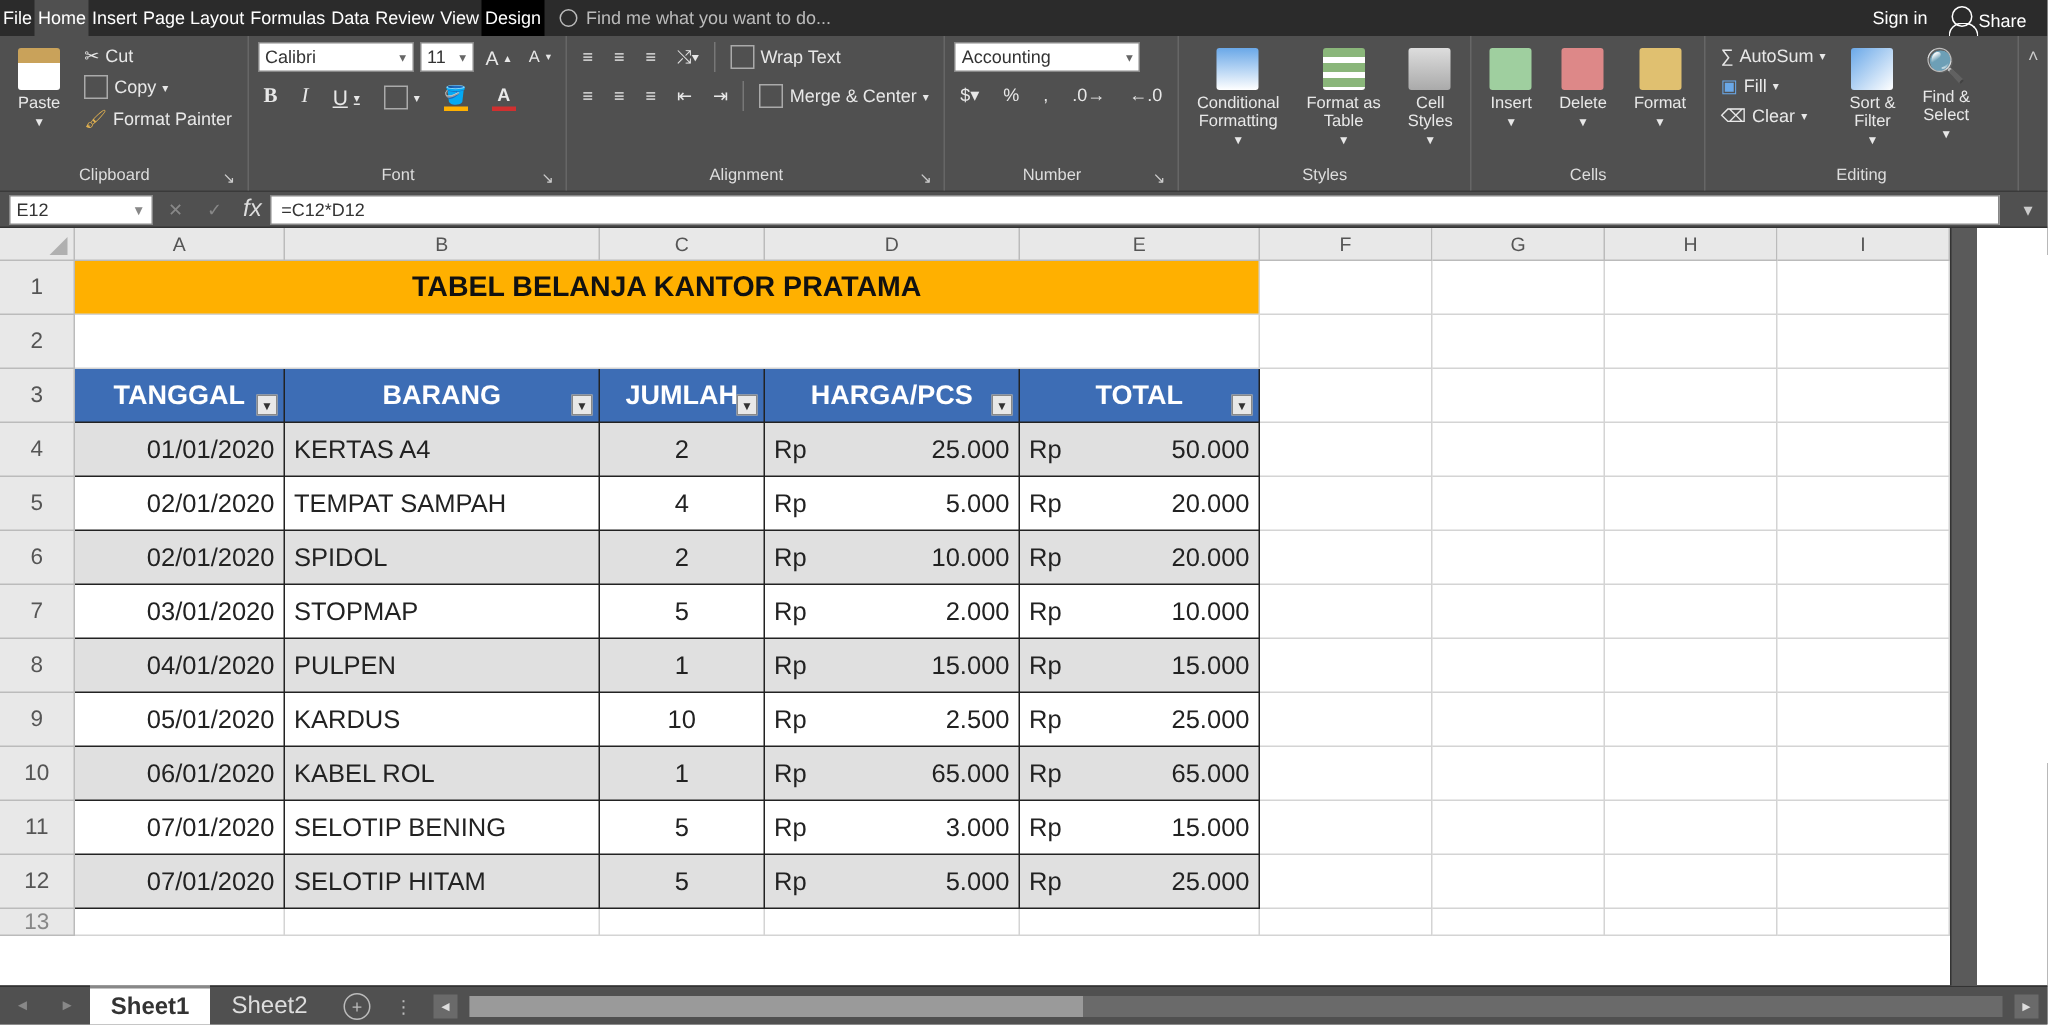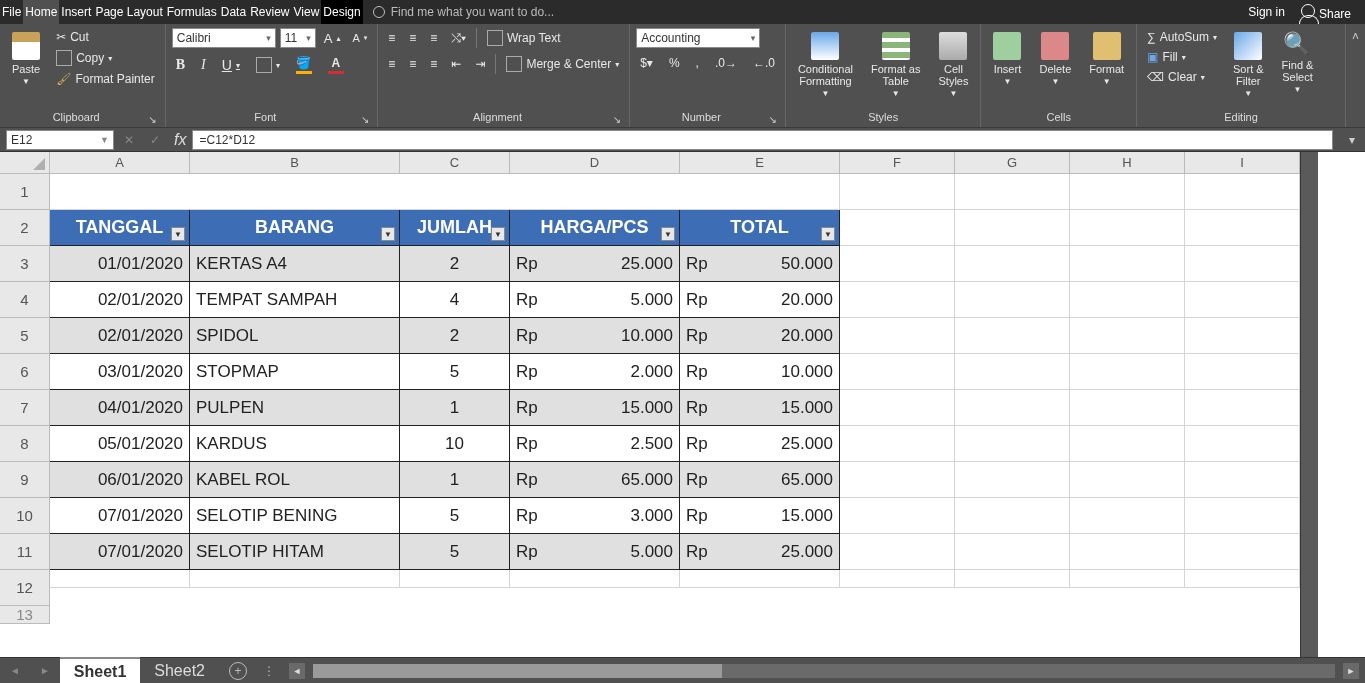--- a/index.html
+++ b/index.html
@@ -33,21 +33,21 @@
 .fmt-italic{font-style:italic;font-family:"Times New Roman",serif;font-size:14px;}
 .fmt-under{text-decoration:underline;font-family:"Times New Roman",serif;font-size:14px;}
 .colorbar{width:16px;height:3px;background:#ffb000;display:inline-block;margin-top:1px;}
 .colorbar.red{background:#d03030;}
 .small-box{width:16px;height:16px;border:1px solid #aaa;display:inline-block;}
 .dialog-launch{font-size:10px;color:#ccc;align-self:flex-end;padding:0 2px;cursor:pointer;}
 .collapse-caret{color:#ccc;padding:6px;cursor:pointer;align-self:flex-start;}
 
 
 .formula-row{background:#505050;height:24px;display:flex;align-items:center;border-bottom:1px solid #333;}
-.namebox{width:108px;background:#fff;color:#333;height:20px;margin:2px 2px 2px 6px;border:1px solid #888;padding:0 4px;display:flex;align-items:center;justify-content:space-between;font-size:12px;}
+.namebox{width:96px;background:#fff;color:#333;height:20px;margin:2px 2px 2px 6px;border:1px solid #888;padding:0 4px;display:flex;align-items:center;justify-content:space-between;font-size:12px;}
 .fx-btn{width:26px;text-align:center;color:#ddd;font-size:12px;cursor:pointer;}
 .fx-label{font-style:italic;color:#ddd;font-size:16px;padding:0 6px;}
 .formula-input{flex:1;background:#fff;color:#333;height:20px;border:1px solid #888;margin:2px 6px 2px 0;padding:0 6px;font-size:12px;display:flex;align-items:center;}
 
 
 .sheet-wrap{display:flex;height:505px;background:#fff;}
 .corner{width:50px;height:22px;background:#e8e8e8;border-right:1px solid #bbb;border-bottom:1px solid #bbb;position:relative;}
 .corner::after{content:"";position:absolute;right:4px;bottom:3px;width:0;height:0;border-left:12px solid transparent;border-bottom:12px solid #b0b0b0;}
 .colheads{display:flex;height:22px;}
 .colhead{background:#e8e8e8;border-right:1px solid #bbb;border-bottom:1px solid #bbb;display:flex;align-items:center;justify-content:center;color:#555;font-size:13px;}
@@ -347,20 +347,27 @@
           <div class="rowhead" style="height: 36px;">7</div>
           <div class="rowhead" style="height: 36px;">8</div>
           <div class="rowhead" style="height: 36px;">9</div>
           <div class="rowhead" style="height: 36px;">10</div>
           <div class="rowhead" style="height: 36px;">11</div>
           <div class="rowhead" style="height: 36px;">12</div>
           <div class="rowhead row13" style="height: 18px;">13</div>
         </div>
       <div class="grid" id="grid">
           <div class="gridrow">
+            <div class="cell title-row" style="width: 790px; height: 36px;">TABEL BELANJA KANTOR PRATAMA</div>
+            <div class="cell " style="width: 115px; height: 36px;"></div>
+            <div class="cell " style="width: 115px; height: 36px;"></div>
+            <div class="cell " style="width: 115px; height: 36px;"></div>
+            <div class="cell " style="width: 115px; height: 36px;"></div>
+          </div>
+          <div class="gridrow">
             <div class="cell " style="width: 790px; height: 36px; border-right: 1px solid rgb(212, 212, 212);"></div>
             <div class="cell " style="width: 115px; height: 36px;"></div>
             <div class="cell " style="width: 115px; height: 36px;"></div>
             <div class="cell " style="width: 115px; height: 36px;"></div>
             <div class="cell " style="width: 115px; height: 36px;"></div>
           </div>
           <div class="gridrow">
             <div class="cell thead" style="width: 140px; height: 36px;">TANGGAL<span class="filter">▼</span></div>
             <div class="cell thead" style="width: 210px; height: 36px;">BARANG<span class="filter">▼</span></div>
             <div class="cell thead" style="width: 110px; height: 36px;">JUMLAH<span class="filter">▼</span></div>

